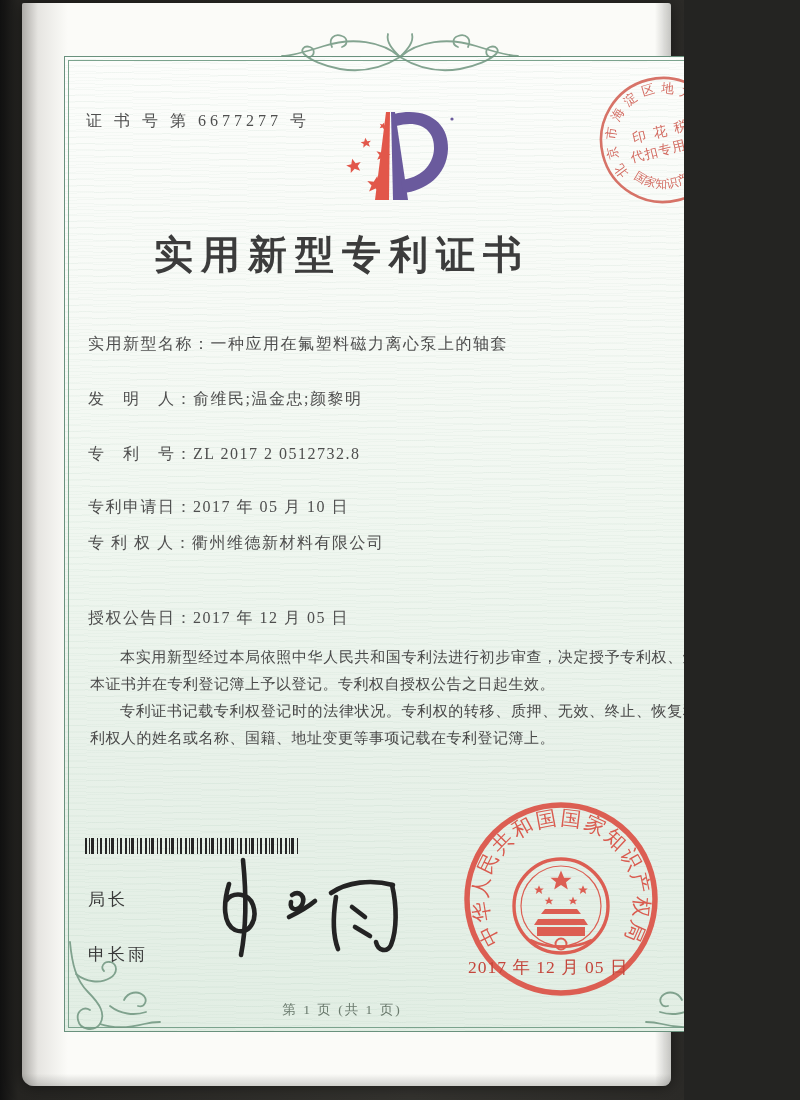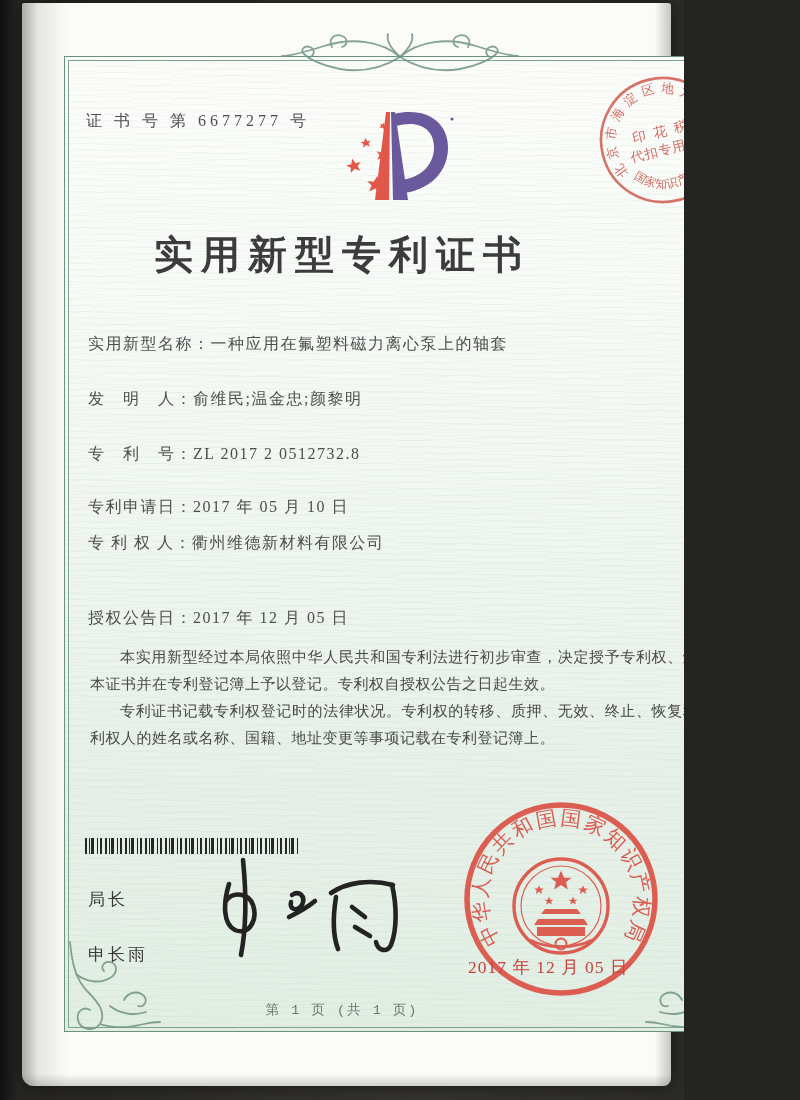--- a/index.html
+++ b/index.html
@@ -45,21 +45,21 @@
       #262626 15px 17px,rgba(0,0,0,0) 17px 20px);}
   .director-title{position:absolute;left:88px;top:888px;font-family:Liberation Mono, monospace;
     font-size:17px;color:#3a3a3a;letter-spacing:3px;}
   .director-name{position:absolute;left:88px;top:923px;font-family:"Liberation Sans","DejaVu Sans",sans-serif;
     font-size:17px;color:#3a3a3a;letter-spacing:3px;margin-top:20px;}
   .signature{position:absolute;left:195px;top:850px;}
   .seal{position:absolute;left:462px;top:800px;width:198px;height:198px;}
   .seal-date{position:absolute;left:468px;top:955px;font-size:17.5px;color:#c4453b;
     letter-spacing:1px;z-index:6;white-space:nowrap;}
   .footer{position:absolute;left:0;right:0;top:1001px;text-align:center;
-    font-size:13.5px;color:#6a7a6d;letter-spacing:2px;font-family:Liberation Mono, monospace;}
+    font-size:13.5px;color:#6a7a6d;letter-spacing:2px;}
   svg text{font-family:"Liberation Serif","DejaVu Serif",serif;}
 </style>
 </head>
 <body>
 
 <div id="stage">
   <div class="paper"></div>
   <div class="content">
 
     <div class="frame-bg"></div>

